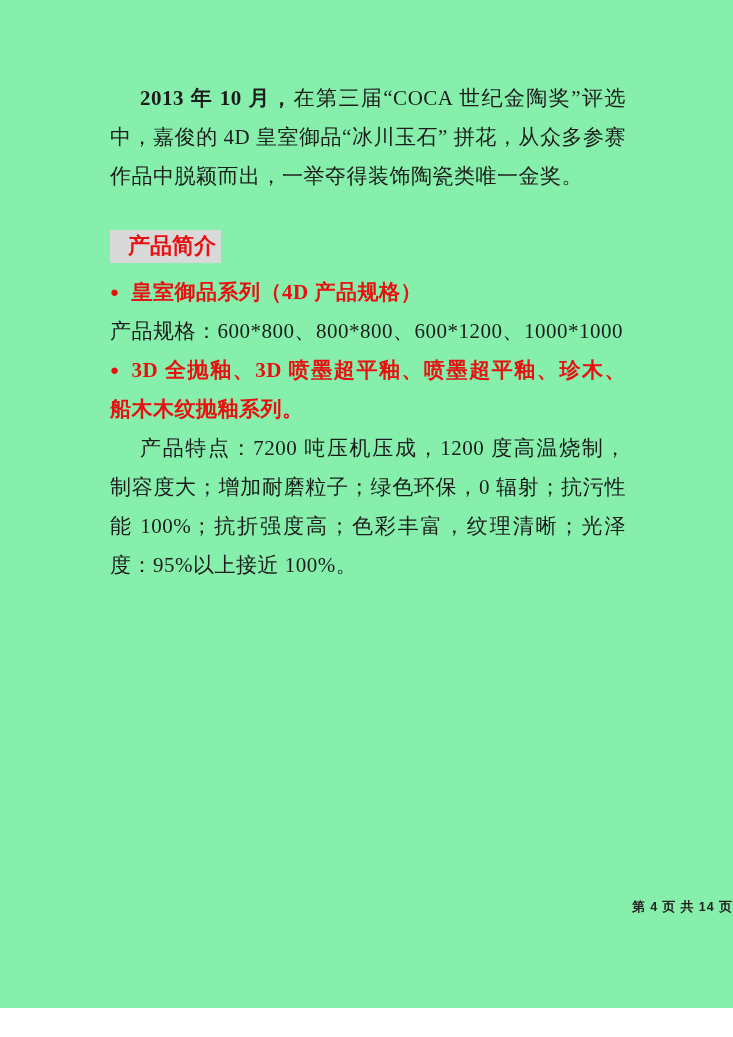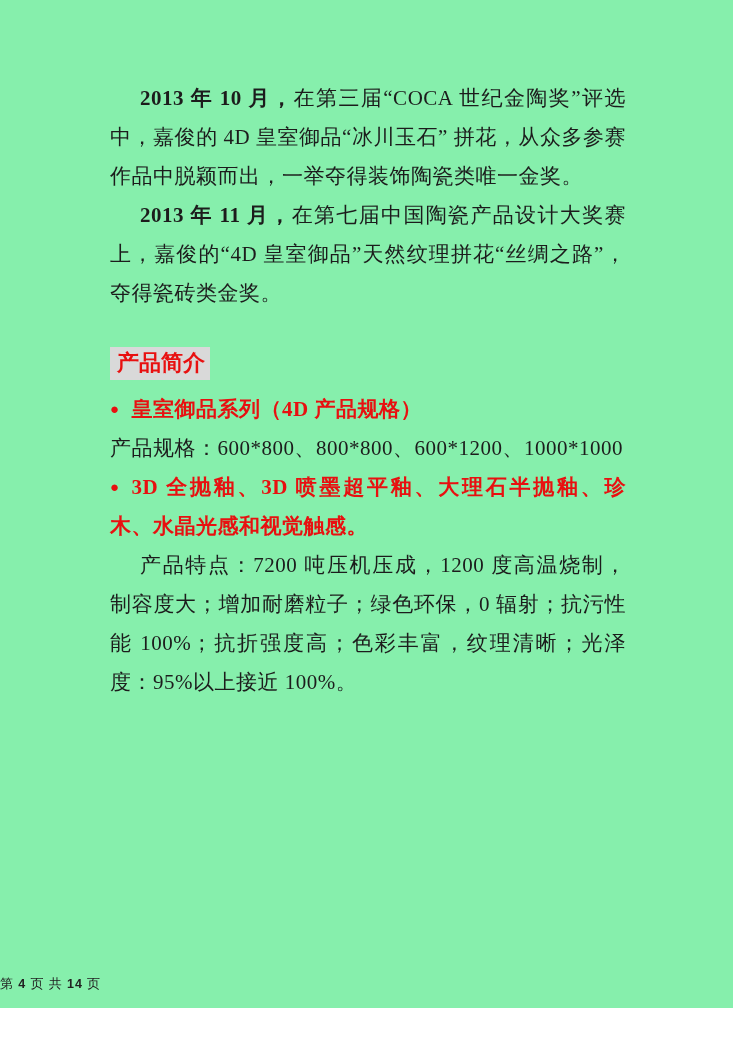--- a/index.html
+++ b/index.html
@@ -35,65 +35,65 @@
   .section-heading-wrap{
     margin-top:34px;
     line-height:30px;
   }
   .section-heading{
     display:inline-block;
     background:var(--hl);
     color:var(--red);
     font-weight:bold;
     font-size:22px;
-    padding:1px 5px 2px 7px;
+    padding:1px 5px 2px 18px;
   }
   .bullet-para{
     color:var(--red);
     font-weight:bold;
   }
   .bullet-1{margin-top:10px;}
   .bullet-marker{
     display:inline-block;
     font-size:15px;
     vertical-align:2px;
     margin-right:12px;
   }
   .footer{
     position:absolute;
     left:0;
     width:733px;
-    top:974px;
-    text-align:left;
+    top:897px;
+    text-align:right;
     font-size:13px;
     line-height:20px;
     color:#222222;
     letter-spacing:1px;
+    font-weight:bold;
   }
   .footer b{font-family:"Liberation Sans","DejaVu Sans",sans-serif;font-size:12.5px;}
 </style>
 </head>
 <body>
 
 <div class="page">
   <div class="content">
 
     <p class="indent"><span class="lead-bold">2013 年 10 月，</span><span>在第三届“COCA 世纪金陶奖”评选中，嘉俊的 4D 皇室御品“冰川玉石” 拼花，从众多参赛作品中脱颖而出，一举夺得装饰陶瓷类唯一金奖。</span></p>
 
-    <p class="indent"><span class="lead-bold">2013 年 11 月，</span><span>在第七届中国陶瓷产品设计大奖赛上，嘉俊的“4D 皇室御品”天然纹理拼花“丝绸之路”，夺得瓷砖类金奖。</span></p>
 
     <div class="section-heading-wrap">
       <span class="section-heading">产品简介</span>
     </div>
 
     <p class="bullet-para bullet-1"><span class="bullet-marker">●</span><span>皇室御品系列（4D 产品规格）</span></p>
 
 
     <p>产品规格：600*800、800*800、600*1200、1000*1000</p>
 
-    <p class="bullet-para"><span class="bullet-marker">●</span><span>3D 全抛釉、3D 喷墨超平釉、大理石半抛釉、珍木、水晶光感和视觉触感。</span></p>
+    <p class="bullet-para"><span class="bullet-marker">●</span><span>3D 全抛釉、3D 喷墨超平釉、喷墨超平釉、珍木、船木木纹抛釉系列。</span></p>
 
     <p class="indent">产品特点：7200 吨压机压成，1200 度高温烧制，制容度大；增加耐磨粒子；绿色环保，0 辐射；抗污性能 100%；抗折强度高；色彩丰富，纹理清晰；光泽度：95%以上接近 100%。</p>
 
   </div>
 
   <div class="footer"><span>第 </span><b>4</b><span> 页 共 </span><b>14</b><span> 页</span></div>
 </div>
 
 </body></html>

